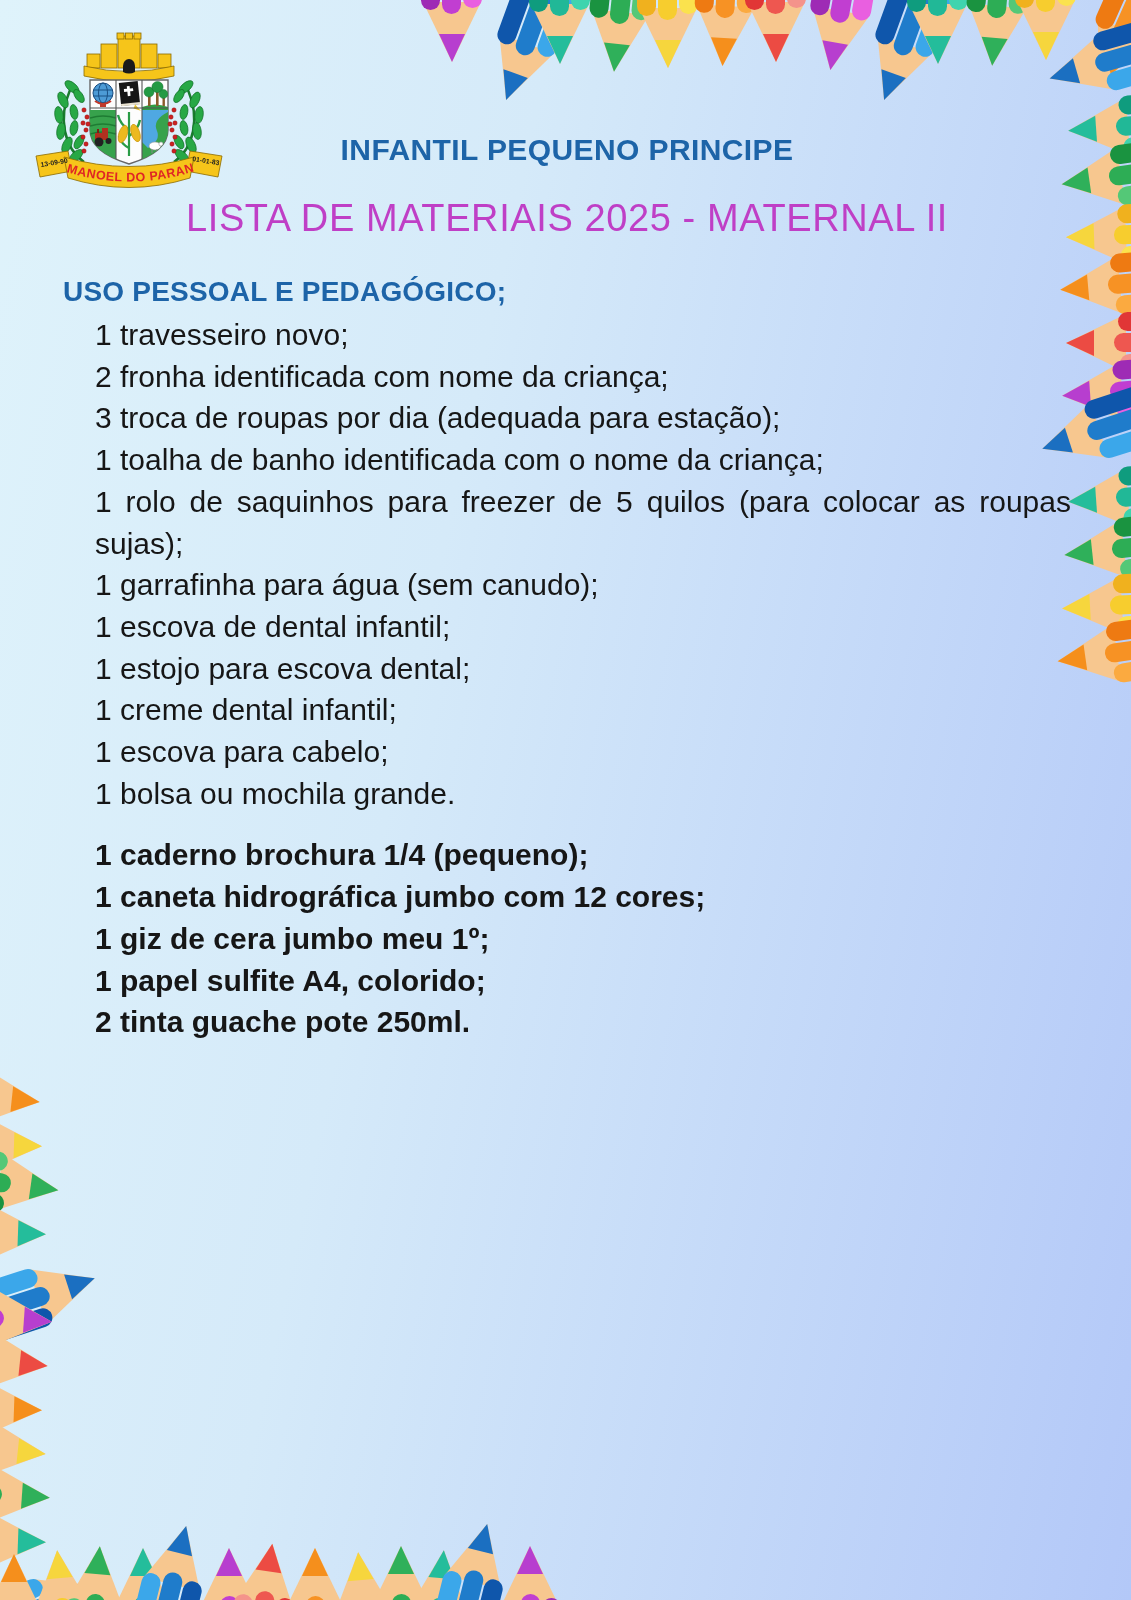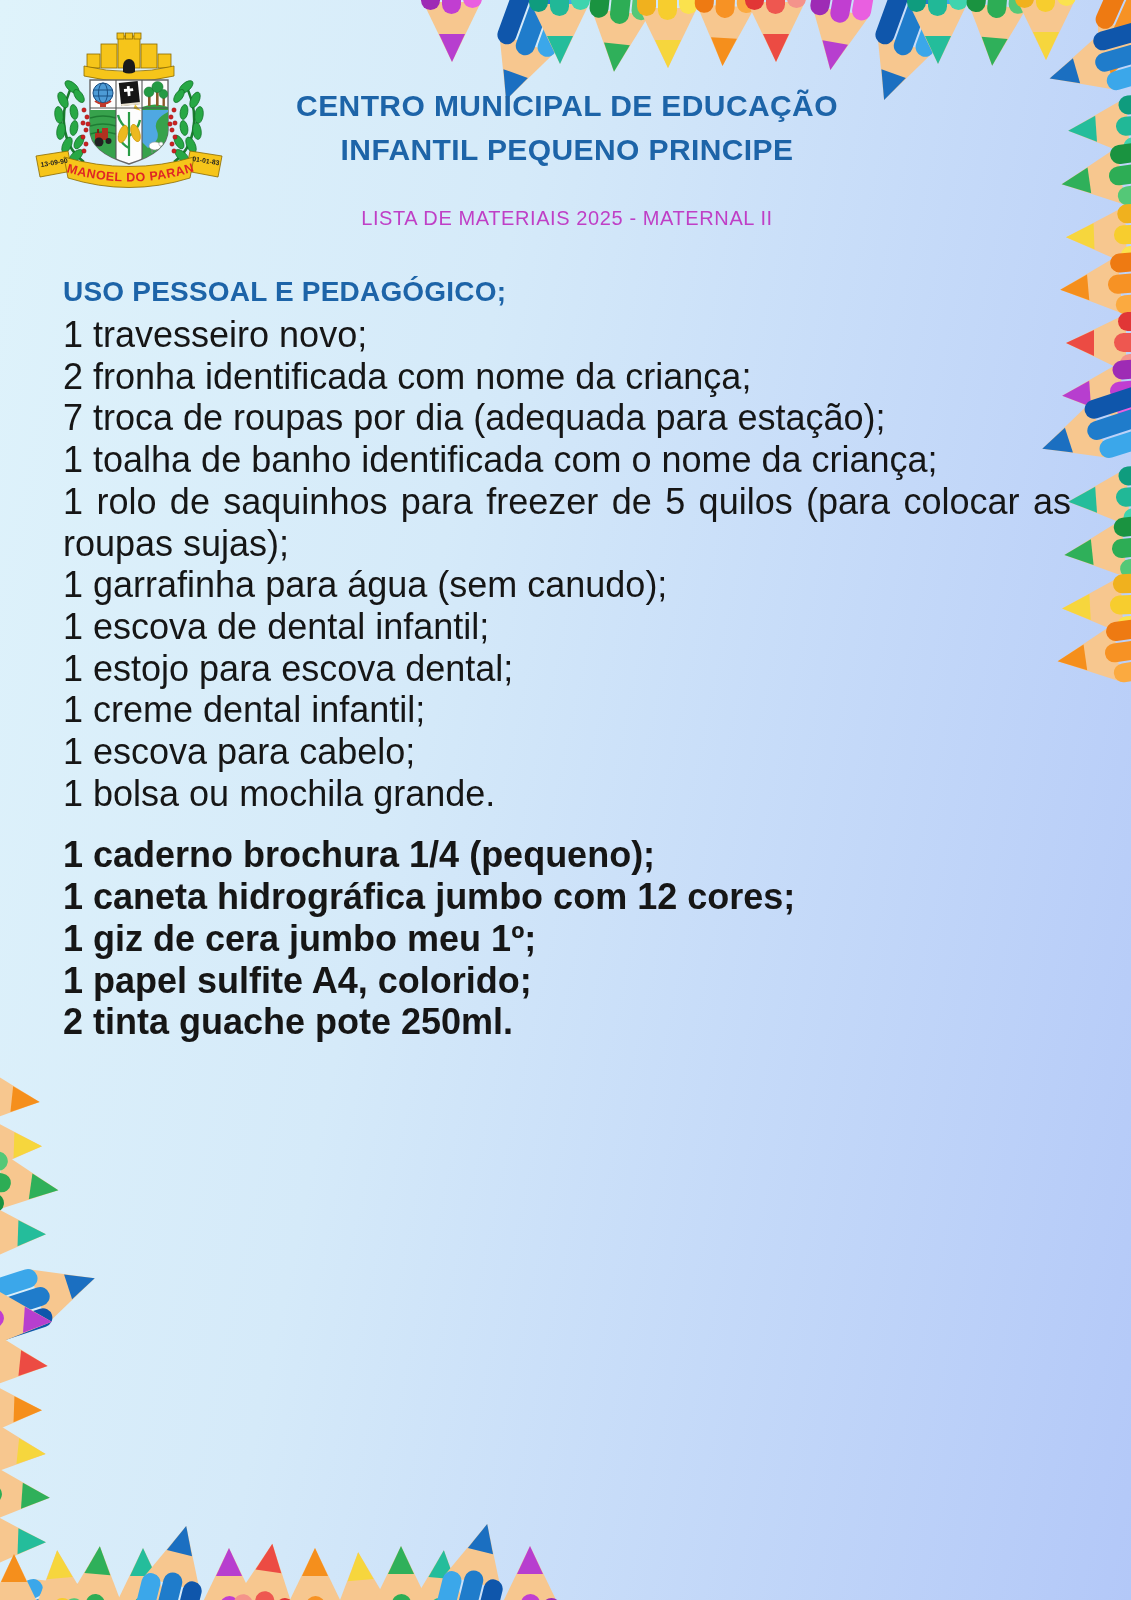--- a/index.html
+++ b/index.html
@@ -13,31 +13,32 @@
   .decor{position:absolute;inset:0;z-index:1;}
   .pencil{position:absolute;width:66px;height:150px;overflow:visible;}
   .content{position:relative;z-index:2;padding:0 60px 0 63px;}
   .logo{position:absolute;left:22px;top:30px;width:214px;height:168px;z-index:3;}
   .header{text-align:center;padding-top:84px;}
   .title{
     font-size:30px;line-height:44px;font-weight:700;
     color:var(--heading-blue,#1d64a8);letter-spacing:.4px;margin:0;
   }
   .subtitle{
-    margin:24px 0 0 0;font-size:20px;line-height:44px;font-weight:400;
+    margin:24px 0 0 0;font-size:38px;line-height:44px;font-weight:400;
     color:var(--magenta,#bf3fc6);letter-spacing:.6px;
   }
   .sec1-heading{
     margin:32px 0 0 0;font-size:28px;line-height:40px;font-weight:700;
     color:var(--heading-blue,#1d64a8);letter-spacing:.2px;
   }
   ul.plain{list-style:none;margin:2px 0 0 0;padding:0;}
   ul.plain li{
-    font-size:36px;line-height:41.7px;color:var(--body-text,#161616);
+    font-size:30px;line-height:41.7px;color:var(--body-text,#161616);
     text-align:justify;
+    margin-left:32px;
   }
   ul.bold-list{margin-top:20px;}
   ul.bold-list li{font-weight:700;line-height:41.7px;}
   .sec2-heading{
     margin:10px 0 0 0;font-size:29px;line-height:40px;font-weight:700;
     color:var(--magenta-bright,#c238c8);white-space:nowrap;letter-spacing:-0.2px;
   }
   .reminder{
     margin:30px 0 0 7px;width:945px;font-size:28px;line-height:40.6px;
     color:var(--body-text,#161616);text-align:justify;
@@ -335,32 +336,32 @@
         </text>
         <text transform="translate(19 137) rotate(-9)" font-size="6.8" font-weight="bold" fill="#222">13-09-90</text>
         <text transform="translate(170 131) rotate(9)" font-size="6.8" font-weight="bold" fill="#222">01-01-83</text>
       </g>
     </svg>
   </div>
 
   <div class="content">
     <div class="header">
       <h1 class="title">
-        <span>CENTRO MUNICIPAL DE EDUCAÇÃO</span><br>
+        <br>
         <span>INFANTIL PEQUENO PRINCIPE</span>
       </h1>
       <div class="subtitle">LISTA DE MATERIAIS 2025 - MATERNAL II</div>
     </div>
 
     <section>
       <h3 class="sec1-heading">USO PESSOAL E PEDAGÓGICO;</h3>
       <ul class="plain">
           <li>1 travesseiro novo;</li>
           <li>2 fronha identificada com nome da criança;</li>
-          <li>7 troca de roupas por dia (adequada para estação);</li>
+          <li>3 troca de roupas por dia (adequada para estação);</li>
           <li>1 toalha de banho identificada com o nome da criança;</li>
           <li>1 rolo de saquinhos para freezer de 5 quilos (para colocar as roupas sujas);</li>
           <li>1 garrafinha para água (sem canudo);</li>
           <li>1 escova de dental infantil;</li>
           <li>1 estojo para escova dental;</li>
           <li>1 creme dental infantil;</li>
           <li>1 escova para cabelo;</li>
           <li>1 bolsa ou mochila grande.</li>
         </ul>
     </section>

